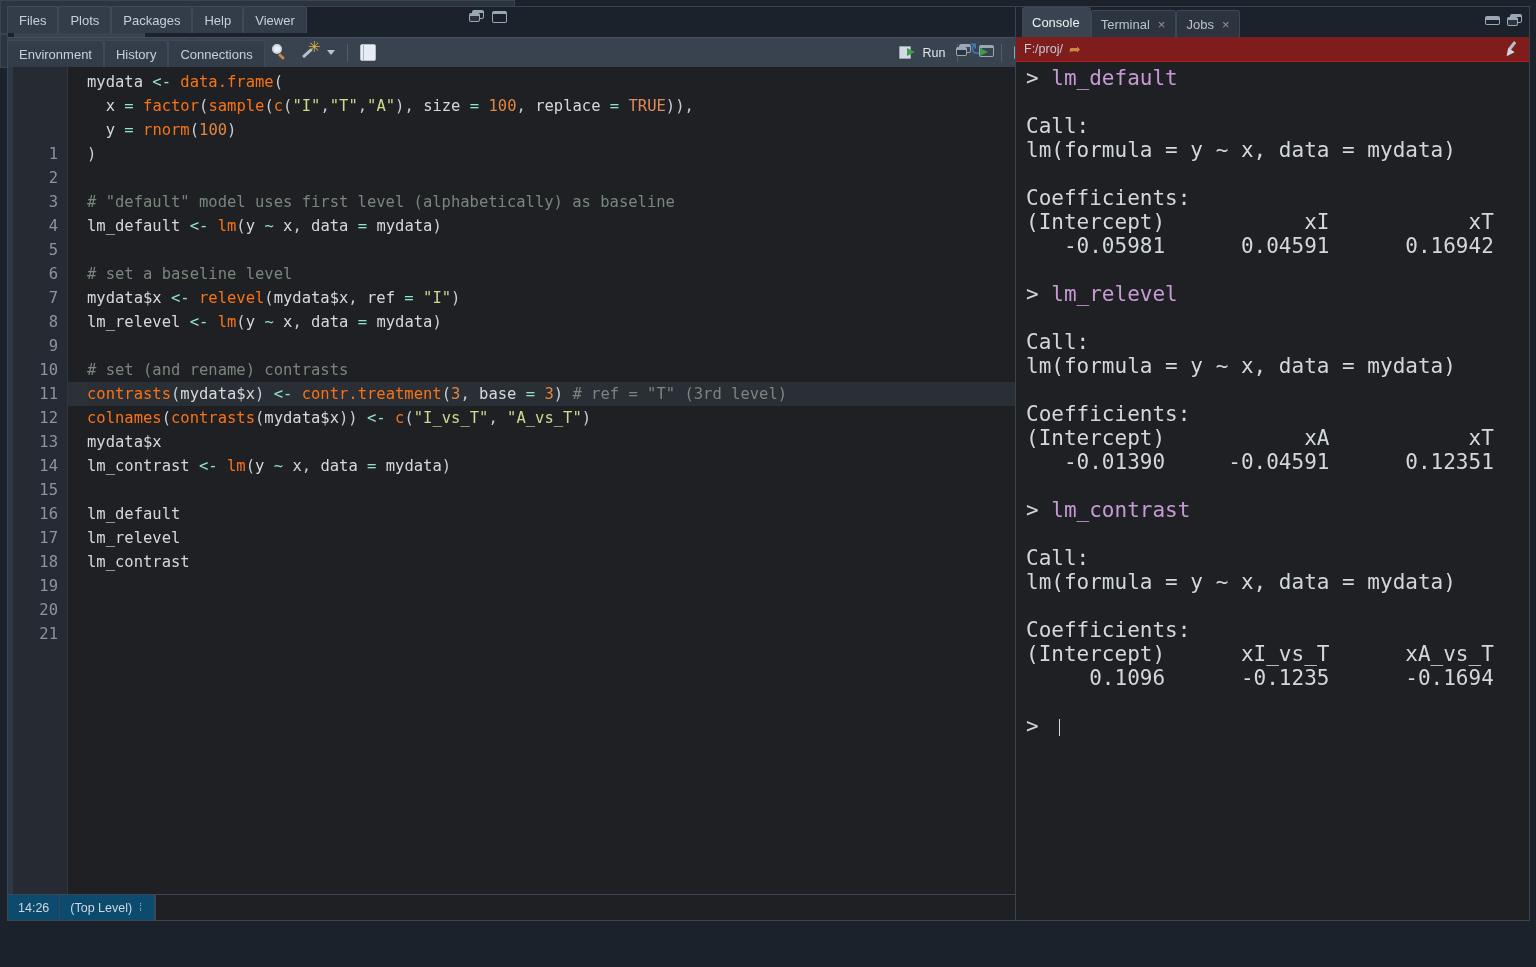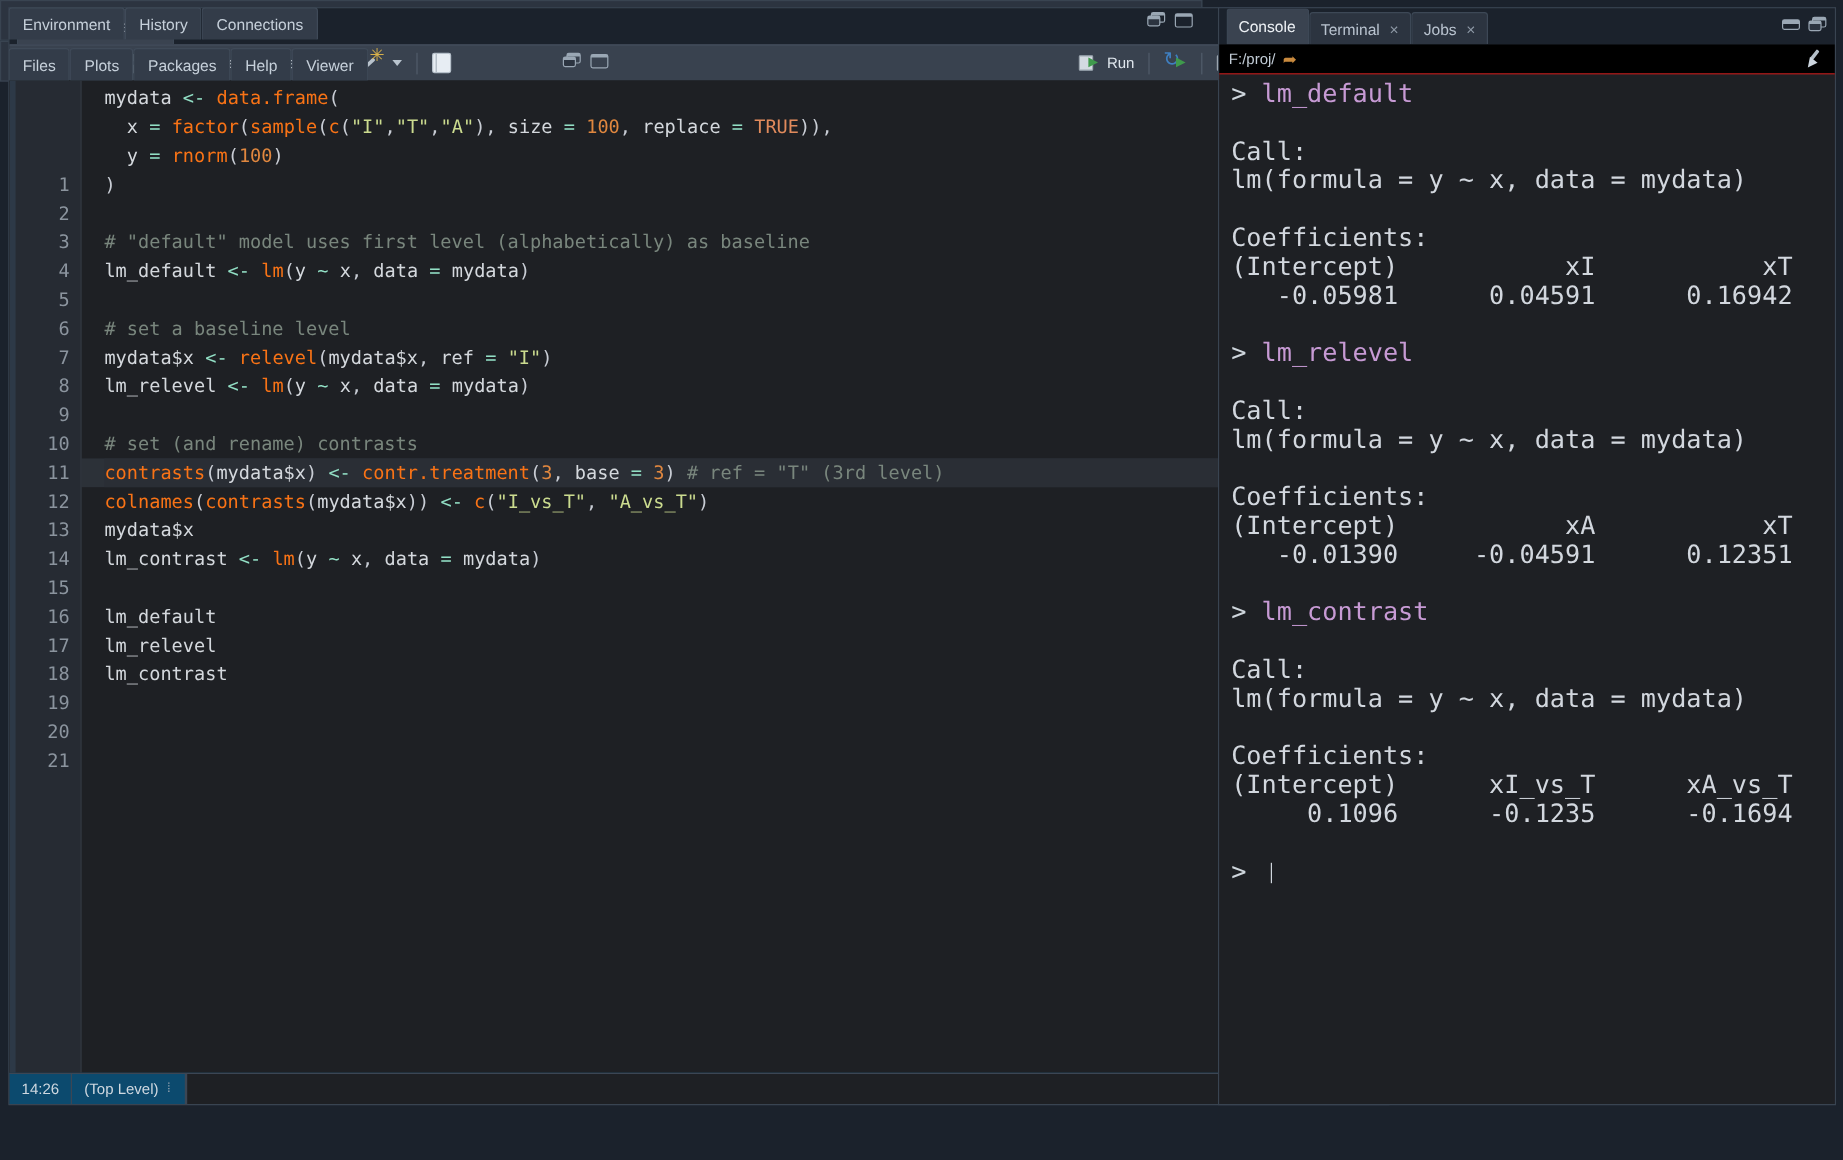--- a/index.html
+++ b/index.html
@@ -401,22 +401,22 @@
     text-align:center;
   }
 
   
   #console-pane {
     left: 1015px; top: 6px;
     width: 515px; height: 915px;
   }
   #console-path {
     height: 24px;
-    background: #000000;
-    border-bottom: 5px solid #b91c1c;
+    background: #7f1d1d;
+    border-bottom: 1px solid #b91c1c;
     display: flex;
     align-items: center;
     padding: 0 8px;
     font-size: 12.5px;
     color: #c2ccd6;
     position: relative;
     gap: 6px;
   }
   .ic-gotodir {
     color: #c98a3e; font-size: 14px; line-height: 1;
@@ -660,55 +660,55 @@
         <div class="cline">lm(formula = y ~ x, data = mydata)</div>
         <div class="cline">&nbsp;</div>
         <div class="cline">Coefficients:</div>
         <div class="cline">(Intercept)      xI_vs_T      xA_vs_T</div>
         <div class="cline">     0.1096      -0.1235      -0.1694</div>
         <div class="cline">&nbsp;</div>
         <div class="cline"><span class="prompt">&gt; </span><span class="cursor"></span></div>
       </div>
   </div>
 
+  <div id="files-pane">
+    <div class="bottom-tabs" id="files-tabs">
+      <div class="btab" style="margin-left: 6px;">
+          <span>Files</span>
+        </div>
+        <div class="btab">
+          <span>Plots</span>
+        </div>
+        <div class="btab">
+          <span>Packages</span>
+        </div>
+        <div class="btab">
+          <span>Help</span>
+        </div>
+        <div class="btab">
+          <span>Viewer</span>
+        </div>
+        <div class="bwin">
+        <div class="ic-max"></div>
+        <div class="ic-min" style="border-top-width:3px;height:12px;"></div>
+      </div>
+    </div>
+  </div>
+
   <div id="env-pane">
     <div class="bottom-tabs" id="env-tabs">
       <div class="btab" style="margin-left: 6px;">
           <span>Environment</span>
         </div>
         <div class="btab">
           <span>History</span>
         </div>
         <div class="btab">
           <span>Connections</span>
         </div>
         <div class="bwin">
         <div class="ic-max"></div>
         <div class="ic-min" style="border-top-width:3px;height:12px;"></div>
       </div>
     </div>
   </div>
 
-  <div id="files-pane">
-    <div class="bottom-tabs" id="files-tabs">
-      <div class="btab" style="margin-left: 6px;">
-          <span>Files</span>
-        </div>
-        <div class="btab">
-          <span>Plots</span>
-        </div>
-        <div class="btab">
-          <span>Packages</span>
-        </div>
-        <div class="btab">
-          <span>Help</span>
-        </div>
-        <div class="btab">
-          <span>Viewer</span>
-        </div>
-        <div class="bwin">
-        <div class="ic-max"></div>
-        <div class="ic-min" style="border-top-width:3px;height:12px;"></div>
-      </div>
-    </div>
-  </div>
-
 </div>
 
 </body></html>

